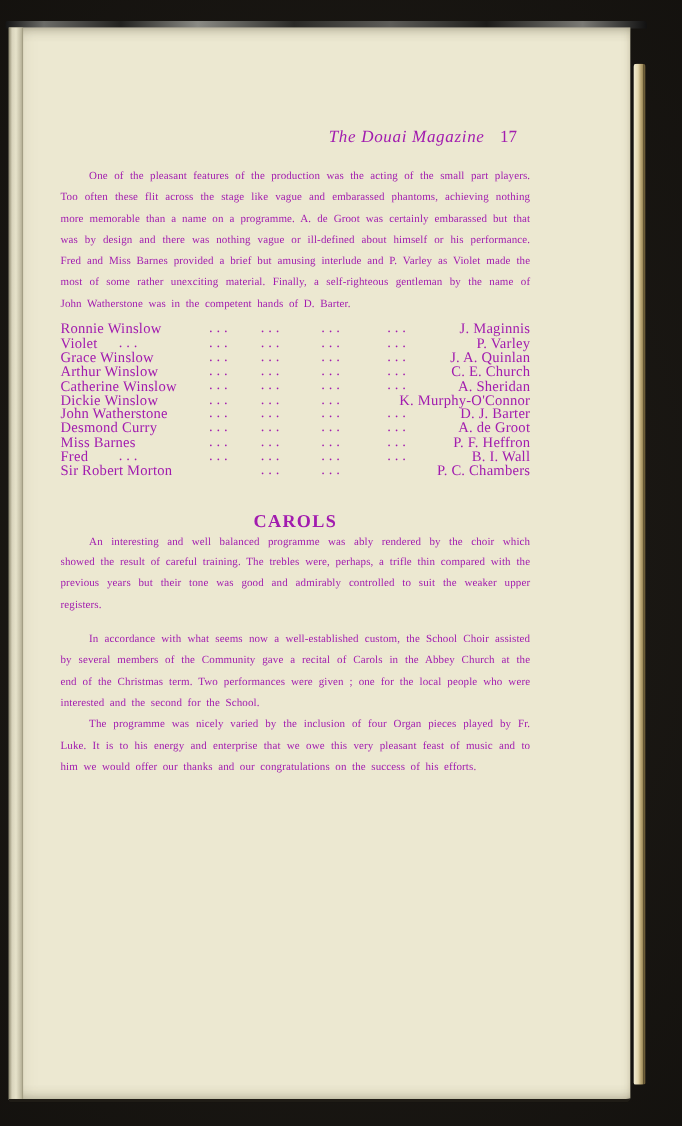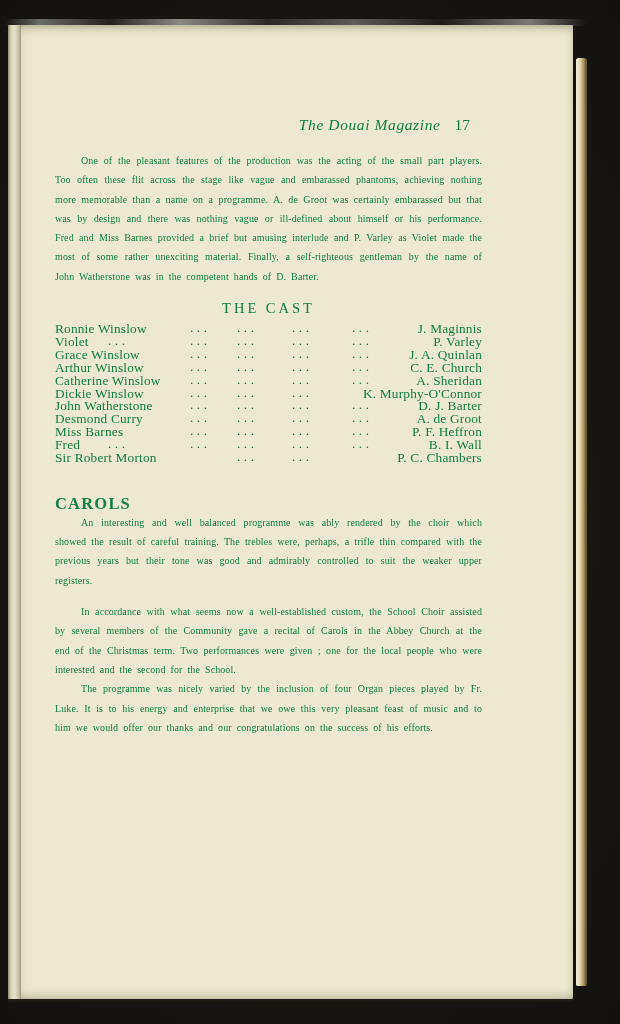--- a/index.html
+++ b/index.html
@@ -42,21 +42,21 @@
     border-radius: 0 0 4px 2px;
   }
   .page-left-edge {
     position: absolute; left: 0; top: 0; width: 12px; height: 100%;
     background: linear-gradient(90deg,#8f8a70 0%,#d9d4bc 25%,#e6e2ca 55%,#c8c3aa 85%,#b5b096 100%);
     border-right: 1px solid #a39e84;
   }
 
   .content {
     position: absolute; left: 47px; top: 0; width: 427px;
-    color: #15803d;
+    color: #a21caf;
   }
 
   .running-head {
     margin-top: 90px;
     text-align: right;
     padding-right: 12px;
     font-size: 15.5px;
     line-height: 19px;
     white-space: nowrap;
   }
@@ -95,20 +95,21 @@
   .cast-actor { position: absolute; right: 0; top: 0; white-space: nowrap; }
   .cast-dots { position: absolute; top: -1px; letter-spacing: 3.5px; }
   .dotcol-0 { left: 53px; }
   .dotcol-1 { left: 135px; }
   .dotcol-2 { left: 182px; }
   .dotcol-3 { left: 237px; }
   .dotcol-4 { left: 297px; }
 
   .carols-heading {
     margin: 30px 0 0 0;
+    text-align: center;
     font-size: 16.5px;
     font-weight: bold;
     letter-spacing: 1.2px;
     line-height: 18px;
   }
   .carols-first { margin-top: 12px; }
 </style>
 </head>
 <body>
 
@@ -119,21 +120,20 @@
   <div class="page-left-edge"></div>
 
   <div class="content">
 
     <div class="running-head">
       <span class="mag-title">The Douai Magazine</span><span class="page-no">17</span>
     </div>
 
     <p class="body-para first-para">One of the pleasant features of the production was the acting of the small part players.  Too often these flit across the stage like vague and embarassed phantoms, achieving nothing more memorable than a name on a programme.  A. de Groot was certainly embarassed but that was by design and there was nothing vague or ill-defined about himself or his performance.  Fred and Miss Barnes provided a brief but amusing interlude and P. Varley as Violet made the most of some rather unexciting material.  Finally, a self-righteous gentleman by the name of John Watherstone was in the competent hands of D. Barter.</p>
 
-    <h3 class="cast-heading">THE CAST</h3>
 
     <div class="cast-list">
         <div class="cast-row">
           <span class="cast-role">Ronnie Winslow</span>
           <span class="cast-dots dotcol-1">...</span>
           <span class="cast-dots dotcol-2">...</span>
           <span class="cast-dots dotcol-3">...</span>
           <span class="cast-dots dotcol-4">...</span>
           <span class="cast-actor">J. Maginnis</span>
         </div>

